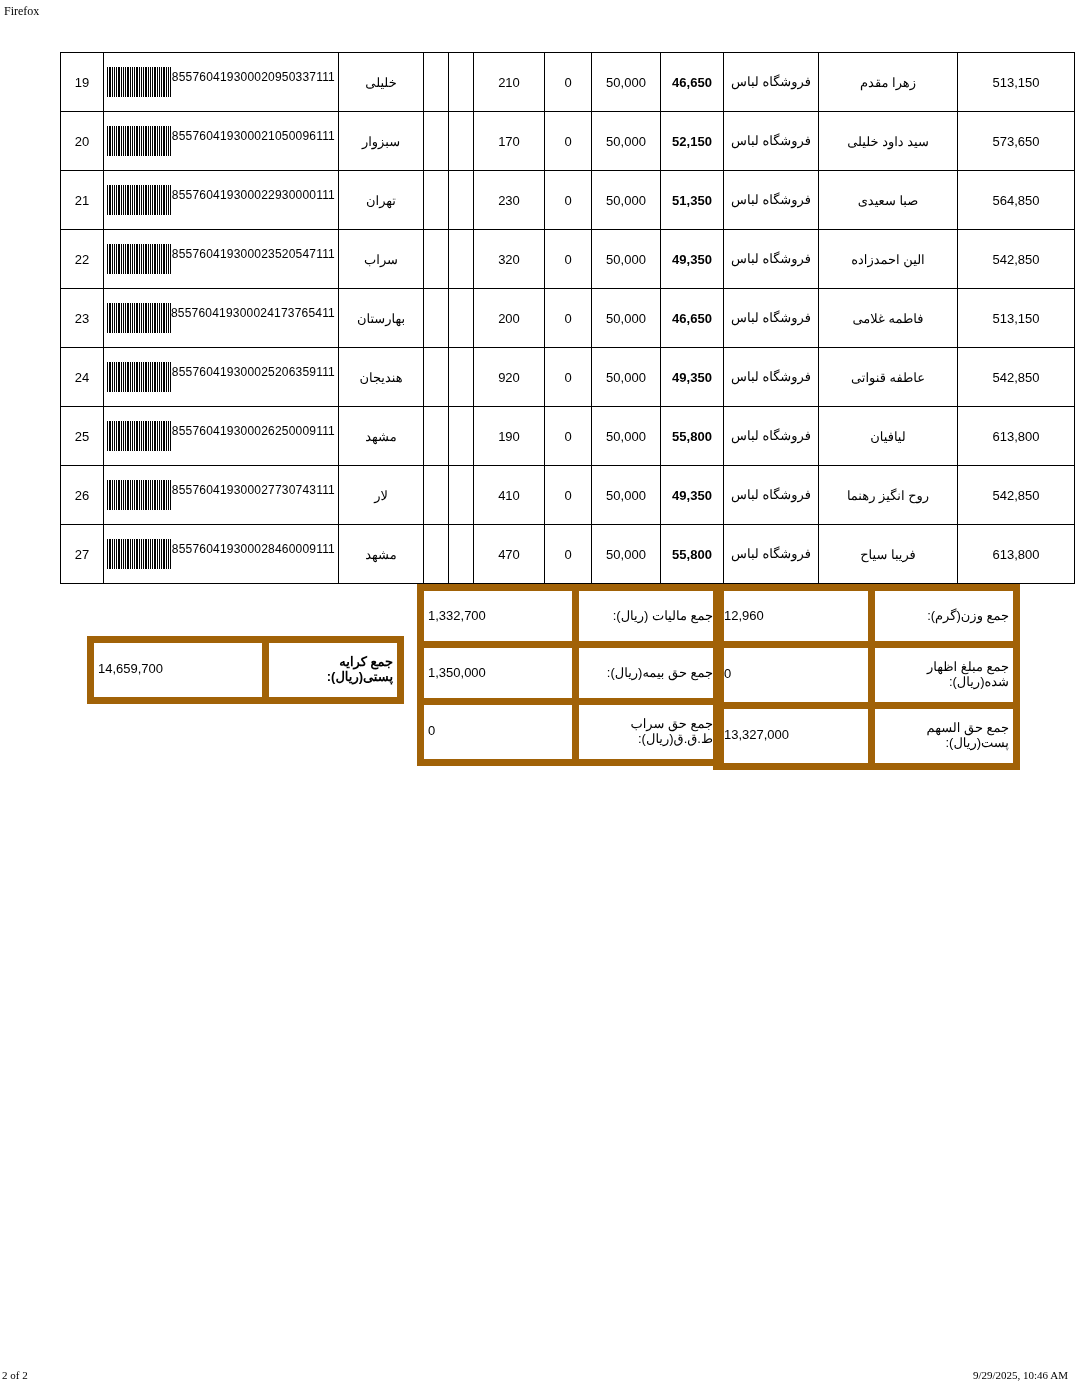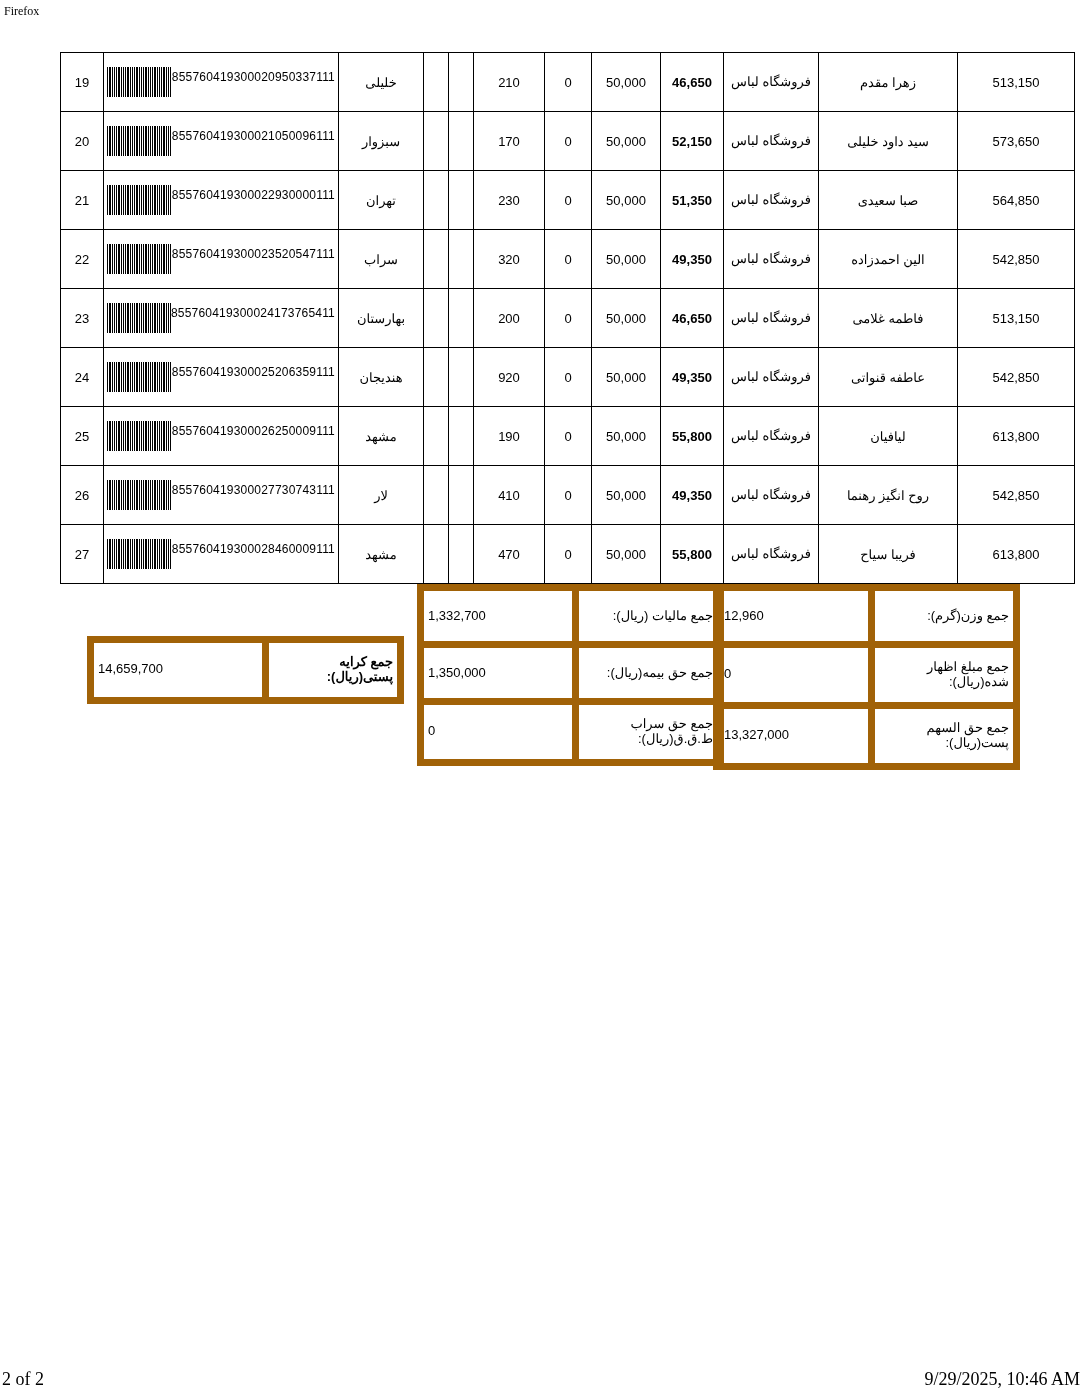--- a/index.html
+++ b/index.html
@@ -32,30 +32,30 @@
     position: absolute;
     right: 6px;
     top: 0;
   }
   .page-footer {
     position: absolute;
     bottom: 6px;
     left: 0;
     width: 1080px;
     height: 22px;
-    font-size: 18px;
+    font-size: 11px;
   }
   .page-footer .ftr-left {
     position: absolute;
     left: 2px;
     top: 0;
   }
   .page-footer .ftr-right {
     position: absolute;
-    right: 0;
+    right: 12px;
     top: 0;
   }
 
   .content {
     position: absolute;
     top: 52px;
     left: 60px;
     width: 960px;
   }
 

